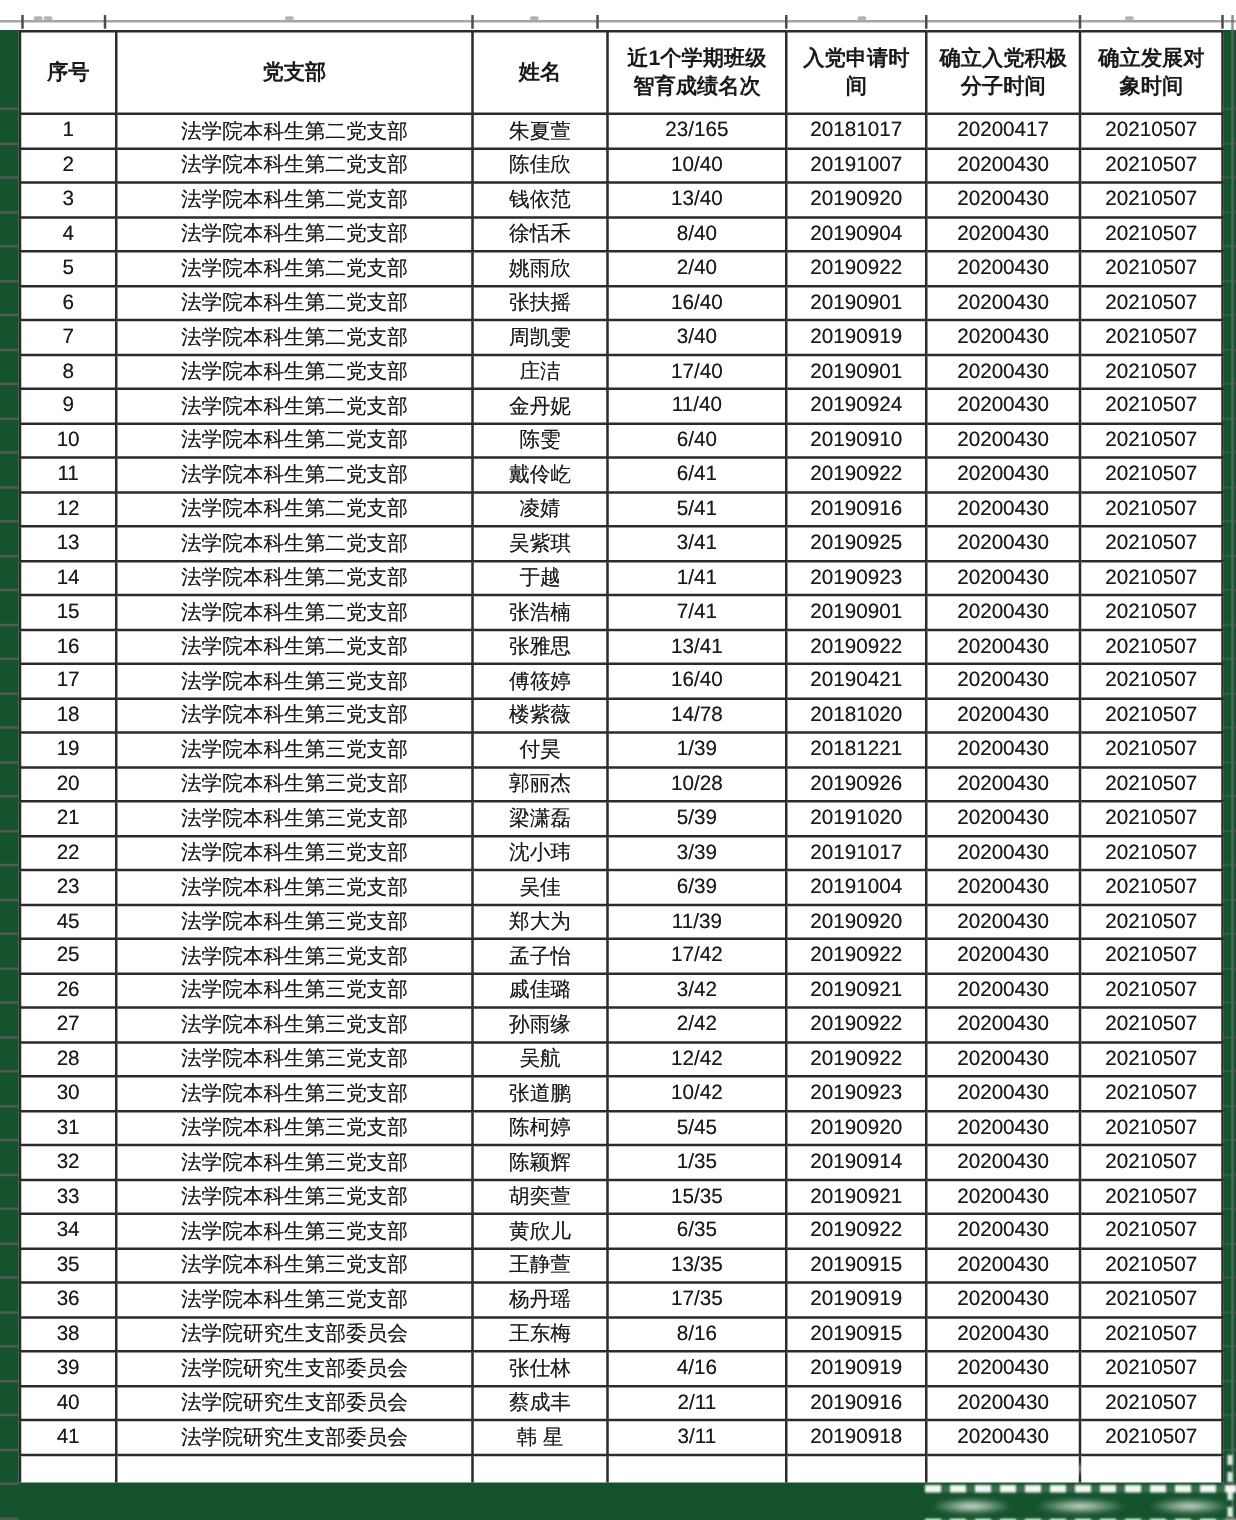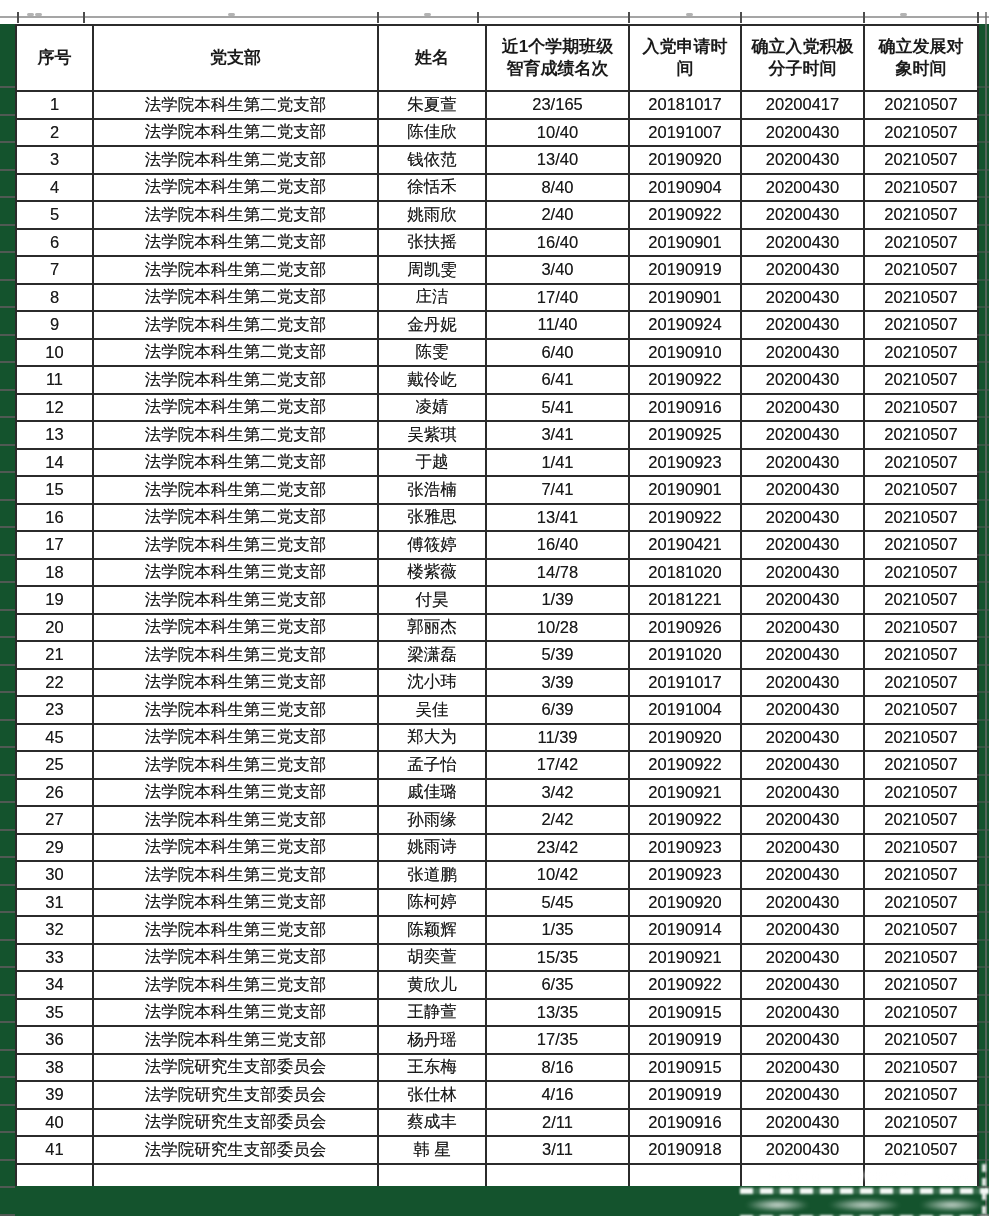--- a/index.html
+++ b/index.html
@@ -348,25 +348,25 @@
         <tr>
           <td>27</td>
           <td>法学院本科生第三党支部</td>
           <td>孙雨缘</td>
           <td>2/42</td>
           <td>20190922</td>
           <td>20200430</td>
           <td>20210507</td>
         </tr>
         <tr>
-          <td>29</td>
-          <td>法学院本科生第三党支部</td>
-          <td>姚雨诗</td>
-          <td>23/42</td>
-          <td>20190923</td>
+          <td>28</td>
+          <td>法学院本科生第三党支部</td>
+          <td>吴航</td>
+          <td>12/42</td>
+          <td>20190922</td>
           <td>20200430</td>
           <td>20210507</td>
         </tr>
         <tr>
           <td>30</td>
           <td>法学院本科生第三党支部</td>
           <td>张道鹏</td>
           <td>10/42</td>
           <td>20190923</td>
           <td>20200430</td>

